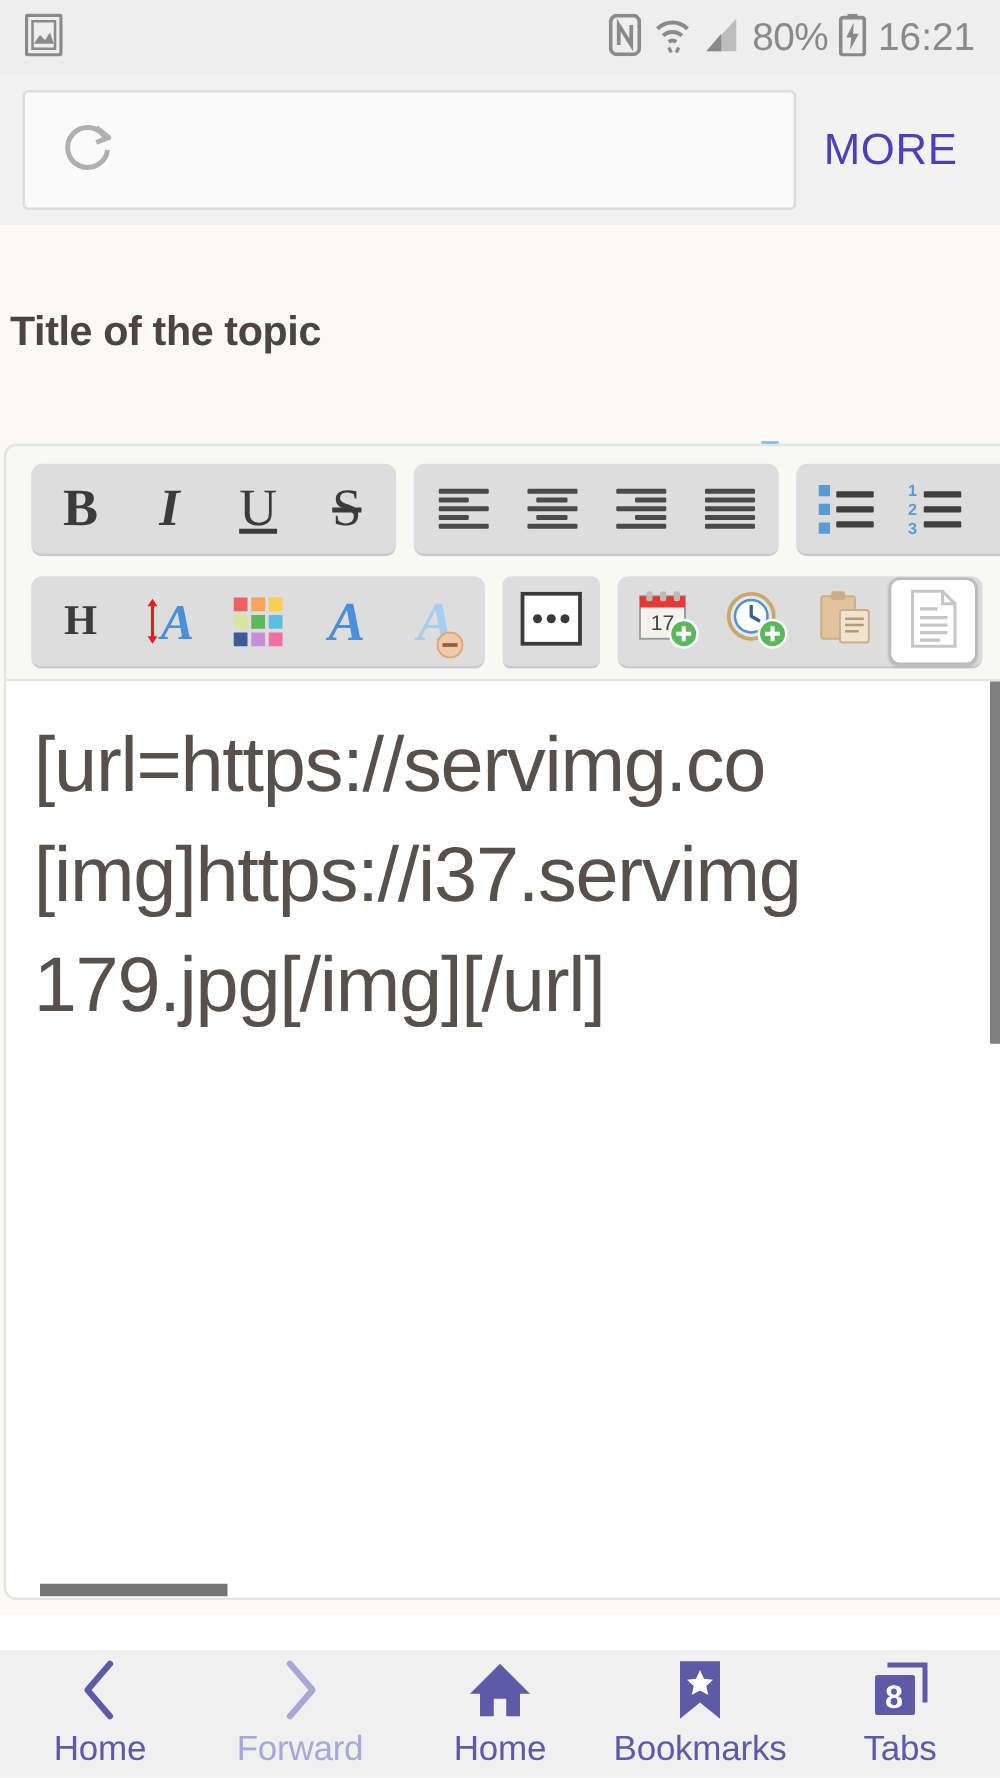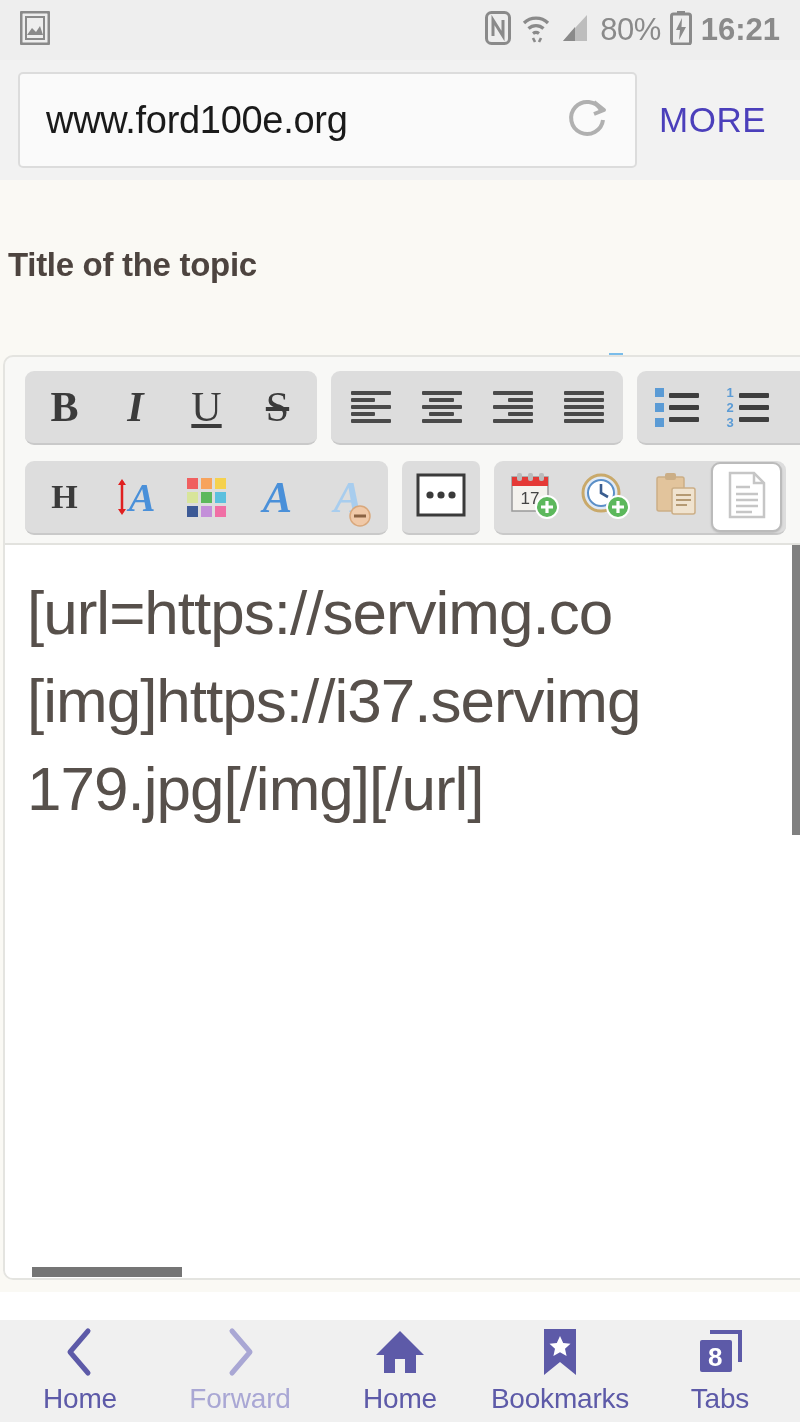--- a/index.html
+++ b/index.html
@@ -16,21 +16,21 @@
     background: #eeeeee;
     display: flex; 
     padding: 0 20px;
   }
   .sb-left { display: flex; align-items: center; gap: 10px; }
   .sb-right { margin-left: auto; display: flex; align-items: center; gap: 9px; }
   .sb-text {
     font-size: 31px; color: #8a8a8a; font-weight: 400;
     letter-spacing: -0.5px;
   }
-  .sb-clock { font-size: 31px; color: #8a8a8a; letter-spacing: 0px; font-weight: bold; }
+  .sb-clock { font-size: 31px; color: #8a8a8a; letter-spacing: 0px; }
 
   
   .urlbar-wrap {
     height: 120px; width: 800px;
     background: #f2f2f2;
     display: flex; align-items: center;
     padding: 0 18px;
   }
   .urlbox {
     flex: 1 1 auto; height: 96px;
@@ -242,21 +242,20 @@
         <rect x="1.5" y="3" width="19" height="30" rx="2" fill="none" stroke="#8a8a8a" stroke-width="3"></rect>
         <path d="M12 7 L6 19 L10 19 L9 29 L16 16 L11.5 16 Z" fill="#8a8a8a"></path>
       </svg>
     </span>
     <span class="sb-clock">16:21</span>
   </div>
 </div>
 
 <div class="urlbar-wrap">
   <div class="urlbox">
-    <span class="url-text" title="Search or type web address">www.ford100e.org</span>
     <span class="reload-icon">
       <svg width="52" height="52" viewBox="0 0 52 52">
         <path d="M38 16 A16 16 0 1 0 40 26" fill="none" stroke="#b0b0b0" stroke-width="4"></path>
         <path d="M31 8 L41 16 L31 20" fill="none" stroke="#b0b0b0" stroke-width="4" stroke-linejoin="round"></path>
       </svg>
     </span>
   </div>
   <div class="more-btn">MORE</div>
 </div>
 

